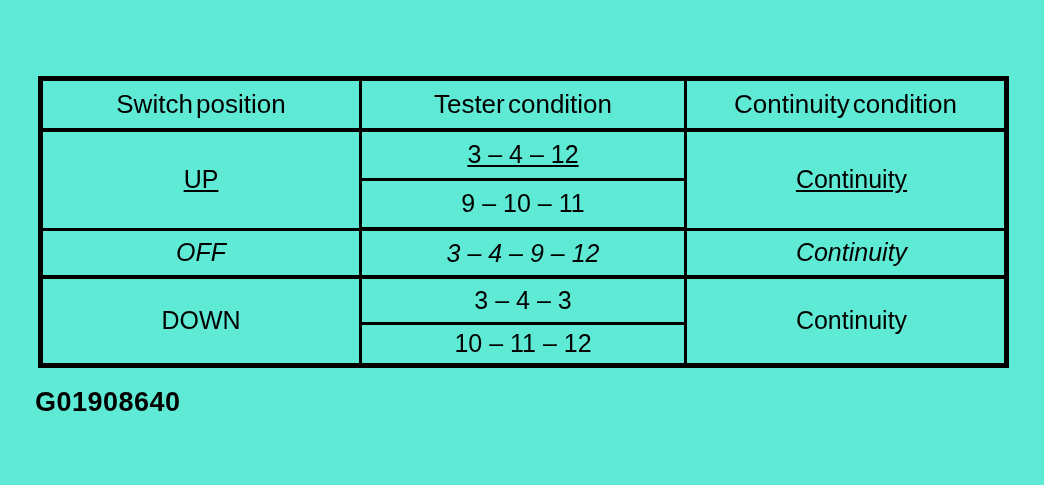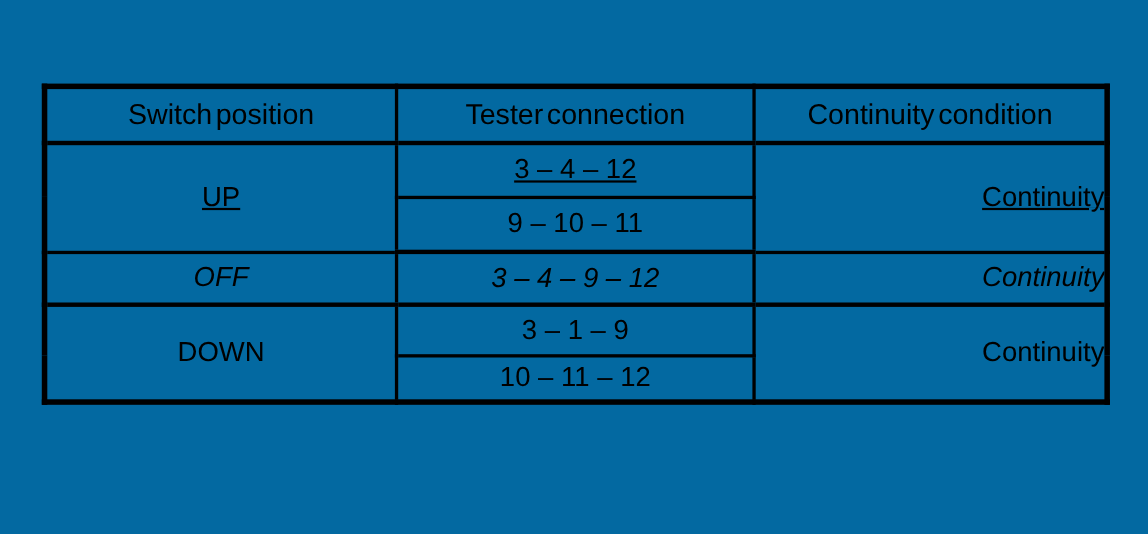--- a/index.html
+++ b/index.html
@@ -4,21 +4,21 @@
 <style>
   html, body {
     margin: 0;
     padding: 0;
     background: #ffffff;
   }
   .page {
     position: relative;
     width: 1044px;
     height: 485px;
-    background: #0369a1;
+    background: #5eead4;
     color: #000000;
     font-family: "Liberation Sans", sans-serif;
     overflow: hidden;
   }
   table.spec-table {
     position: absolute;
     left: 38px;
     top: 76px;
     width: 966px;
     border-collapse: collapse;
@@ -51,21 +51,21 @@
   col.c2 { width: 325px; }
   col.c3 { width: 321px; }
   
   tr.r-up1   { height: 49px; text-decoration: underline; }
   tr.r-up2   { height: 50px; }
   tr.r-off   { height: 48px; font-style: italic; }
   tr.r-down1 { height: 46px; }
   tr.r-down2 { height: 42px; }
   
   td.cond {
-    text-align: right;
+    text-align: center;
     padding-left: 12px;
   }
   .figure-code {
     position: absolute;
     left: 35px;
     top: 387px;
     font-size: 27px;
     font-weight: 700;
     letter-spacing: 0.5px;
     color: #000000;
@@ -78,43 +78,44 @@
 
   <table class="spec-table">
     <colgroup>
       <col class="c1">
       <col class="c2">
       <col class="c3">
     </colgroup>
     <thead>
       <tr class="header-row">
         <th>Switch position</th>
-        <th>Tester connection</th>
+        <th>Tester condition</th>
         <th>Continuity condition</th>
       </tr>
     </thead>
     <tbody>
       <tr class="r-up1">
         <td rowspan="2" class="pos">UP</td>
         <td class="conn">3 – 4 – 12</td>
         <td rowspan="2" class="cond">Continuity</td>
       </tr>
       <tr class="r-up2">
         <td class="conn">9 – 10 – 11</td>
       </tr>
       <tr class="r-off">
         <td class="pos">OFF</td>
         <td class="conn">3 – 4 – 9 – 12</td>
         <td class="cond">Continuity</td>
       </tr>
       <tr class="r-down1">
         <td rowspan="2" class="pos">DOWN</td>
-        <td class="conn">3 – 1 – 9</td>
+        <td class="conn">3 – 4 – 3</td>
         <td rowspan="2" class="cond">Continuity</td>
       </tr>
       <tr class="r-down2">
         <td class="conn">10 – 11 – 12</td>
       </tr>
     </tbody>
   </table>
 
+  <div class="figure-code">G01908640</div>
 
 </div>
 
 </body></html>

